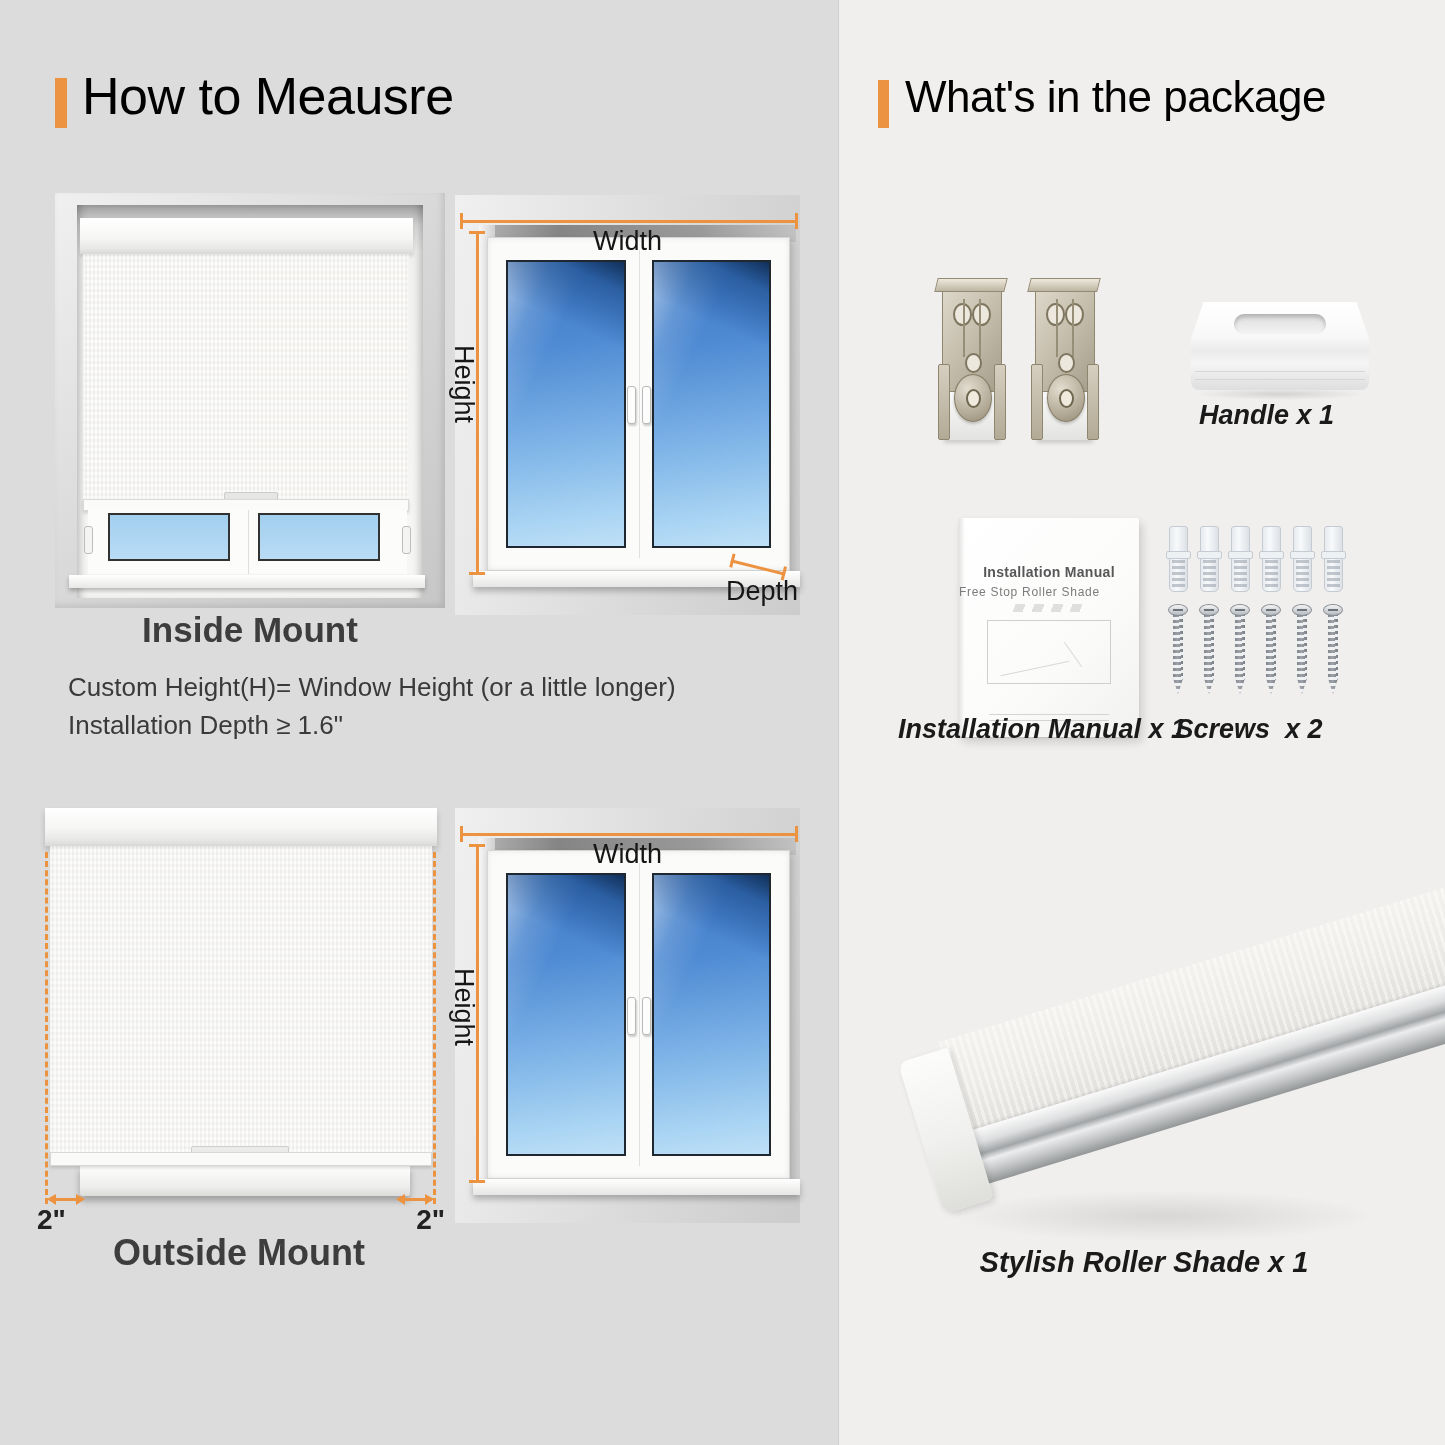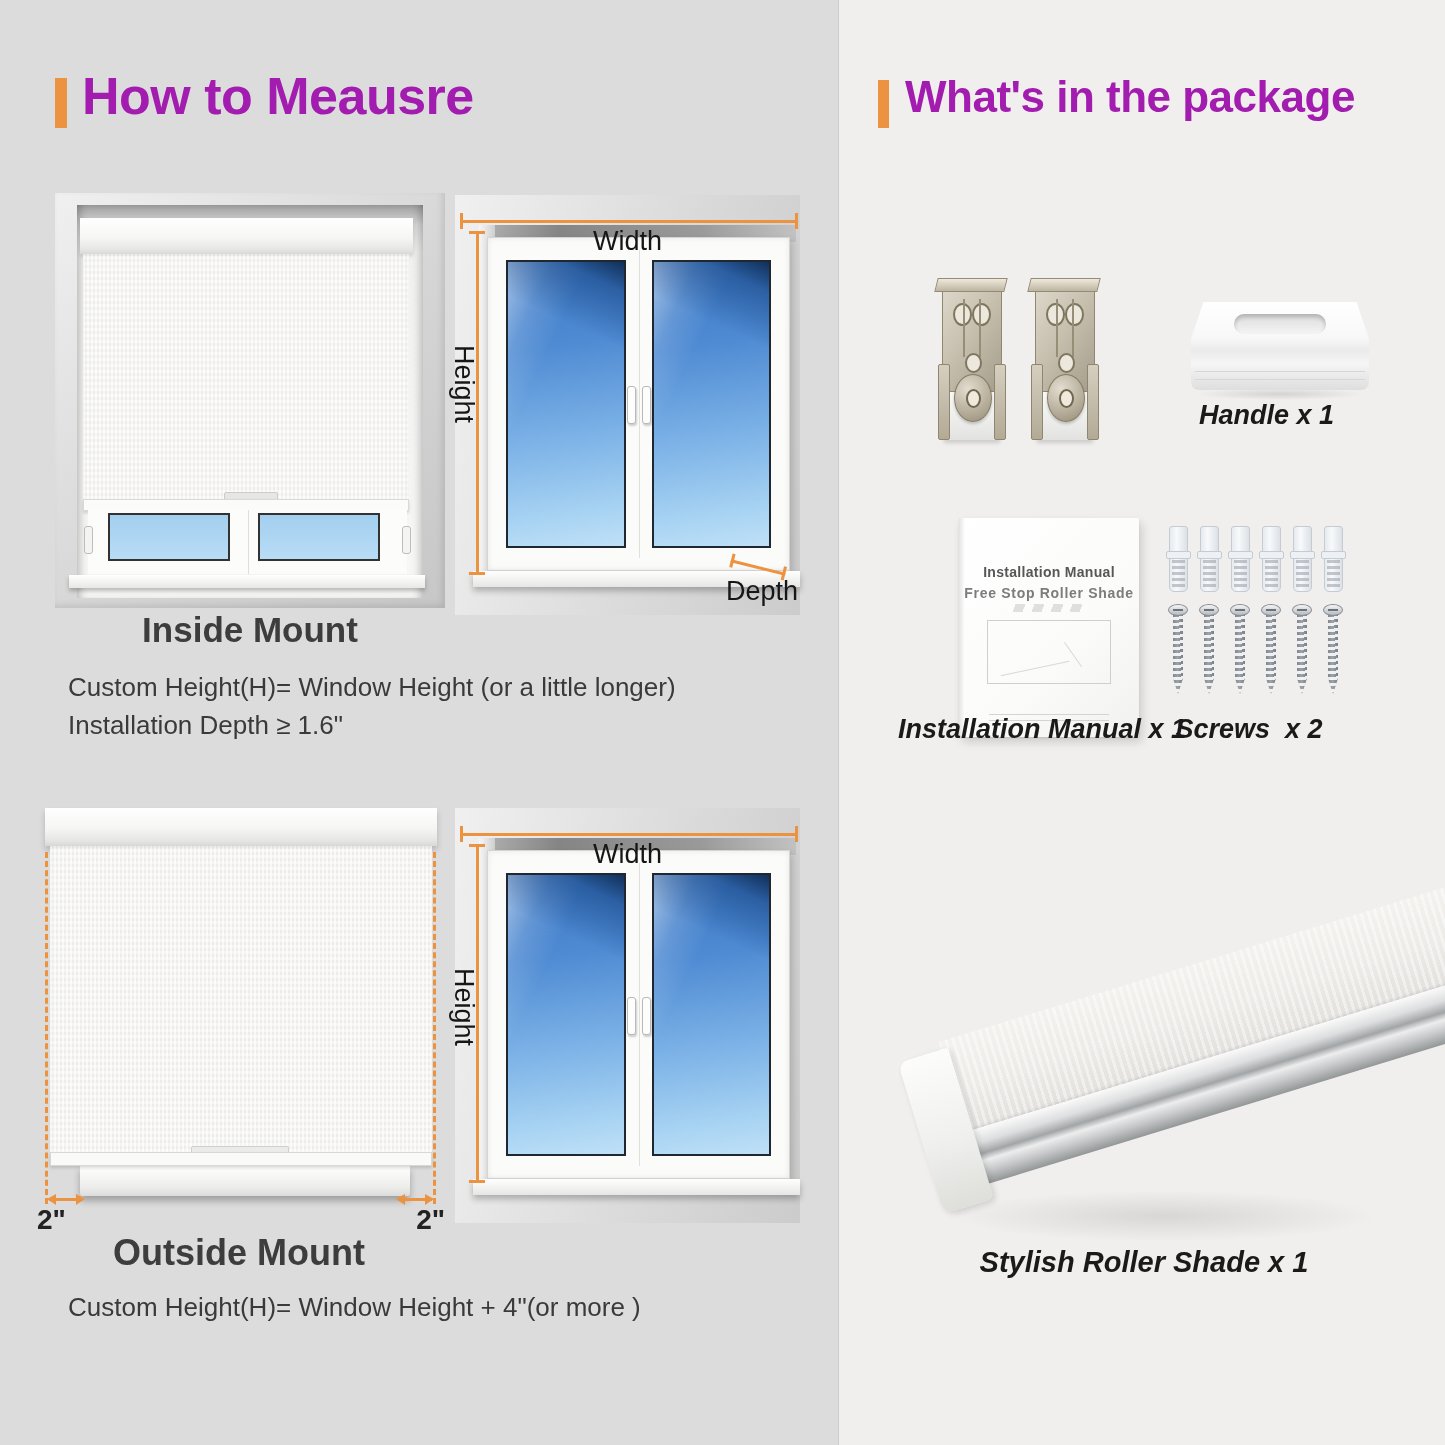--- a/index.html
+++ b/index.html
@@ -5,21 +5,21 @@
   html,body{margin:0;padding:0;}
   .stage{position:relative;width:1445px;height:1445px;overflow:hidden;
          font-family:"Liberation Sans",sans-serif;background:#dcdcdc;}
   .panel{position:absolute;top:0;height:1445px;overflow:hidden;}
   #panel-left{left:0;width:838px;background:#dcdcdc;}
   #panel-right{left:838px;width:607px;background:#f1efee;border-left:1px solid #cfcecd;}
   .abs{position:absolute;}
 
   
   .accent-bar{position:absolute;background:#EC9341;}
-  .h1{position:absolute;font-weight:700;color:#a21caf;letter-spacing:-0.5px;white-space:nowrap;}
+  .h1{position:absolute;font-weight:400;color:#000000;letter-spacing:-0.5px;white-space:nowrap;}
   .section-heading{position:absolute;text-align:center;font-weight:700;color:#3d3d3d;}
   .body-text{position:absolute;color:#3a3a3a;font-size:26px;}
   .body-text div{white-space:nowrap;}
   .pkg-label{position:absolute;text-align:center;font-weight:700;font-style:italic;
              color:#1a1a1a;font-size:27px;white-space:pre;}
 
   
   #photo-inside{left:55px;top:193px;width:390px;height:415px;
      background:linear-gradient(135deg,#f0f0f0 0%,#d6d6d6 55%,#c7c7c7 100%);
      box-shadow:inset -3px -3px 6px rgba(0,0,0,.10);}
@@ -151,22 +151,22 @@
   .h-shadow{position:absolute;bottom:-10px;left:4px;right:4px;height:12px;
      background:radial-gradient(ellipse,rgba(0,0,0,.12),rgba(0,0,0,0) 70%);}
 
   #manual{left:120px;top:518px;width:180px;height:219px;border-radius:2px;
      background:linear-gradient(135deg,#ffffff 0%,#fbfbfa 60%,#f1f1ef 100%);
      box-shadow:3px 5px 10px rgba(0,0,0,.15),0 1px 2px rgba(0,0,0,.08);}
   .mn-spine{position:absolute;left:0;top:0;bottom:0;width:6px;
      background:linear-gradient(90deg,#e3e3e1,#ffffff);}
   .mn-title{position:absolute;top:46px;left:0;right:0;text-align:center;
      font-size:14px;font-weight:700;color:#575757;letter-spacing:.3px;}
-  .mn-sub{position:absolute;top:67px;left:0;right:0;text-align:center;
-     font-size:14px;font-weight:700;color:#7c7c7c;letter-spacing:.7px;}
+  .mn-sub{position:absolute;top:67px;left:0;right:0;
+     font-size:12px;font-weight:400;color:#7c7c7c;letter-spacing:.7px;}
   .mn-icons{position:absolute;top:86px;left:55px;width:72px;height:8px;
      background:repeating-linear-gradient(90deg,#cccccc 0 10px,rgba(0,0,0,0) 10px 19px);
      opacity:.6;transform:skewX(-20deg);}
   .mn-fig{position:absolute;top:102px;left:28px;right:28px;height:62px;border:1px solid #cfcfcd;}
   .mn-fig-line{position:absolute;left:12px;bottom:14px;width:70px;height:1px;background:#d8d8d6;
      transform:rotate(-12deg);}
   .mn-fig-line.b{left:70px;bottom:28px;width:30px;transform:rotate(55deg);}
   .mn-foot{position:absolute;bottom:16px;left:30px;right:30px;height:5px;
      border-top:1px solid #d4d4d2;border-bottom:1px solid #d4d4d2;}
 
@@ -282,21 +282,20 @@
       <div class="sill"></div>
       <div class="m-top"></div>
       <div class="m-left"></div>
       <div class="lbl-width">Width</div>
       <div class="lbl-height" style="top:160px;">Height</div>
     </div>
 
     <div class="section-heading" style="left:33px;top:1232px;width:412px;font-size:36px;">Outside Mount</div>
 
     <div class="body-text" style="left:68px;top:1286px;line-height:42px;">
-      <div>Custom Height(H)= Window Height + 4"(or more )</div>
     </div>
   </div>
 
   <div class="panel" id="panel-right">
 
     <div class="accent-bar" style="left:39px;top:80px;width:11px;height:48px;"></div>
     <div class="h1" style="left:66px;top:72px;font-size:44px;">What's in the package</div>
 
     <div class="bracket" style="left:100px;top:278px;">
       <div class="b-white"></div>

